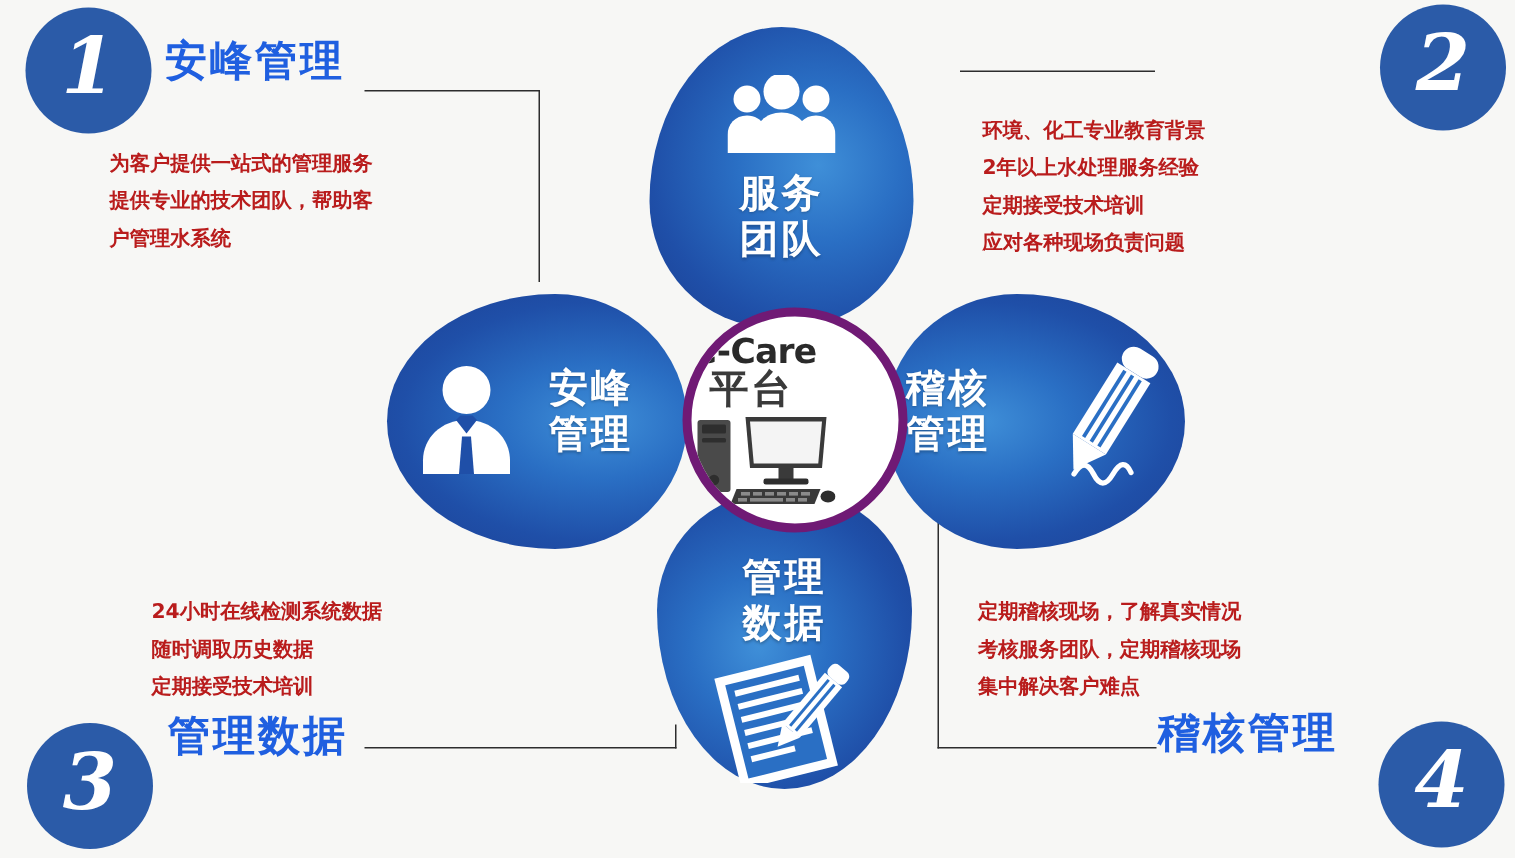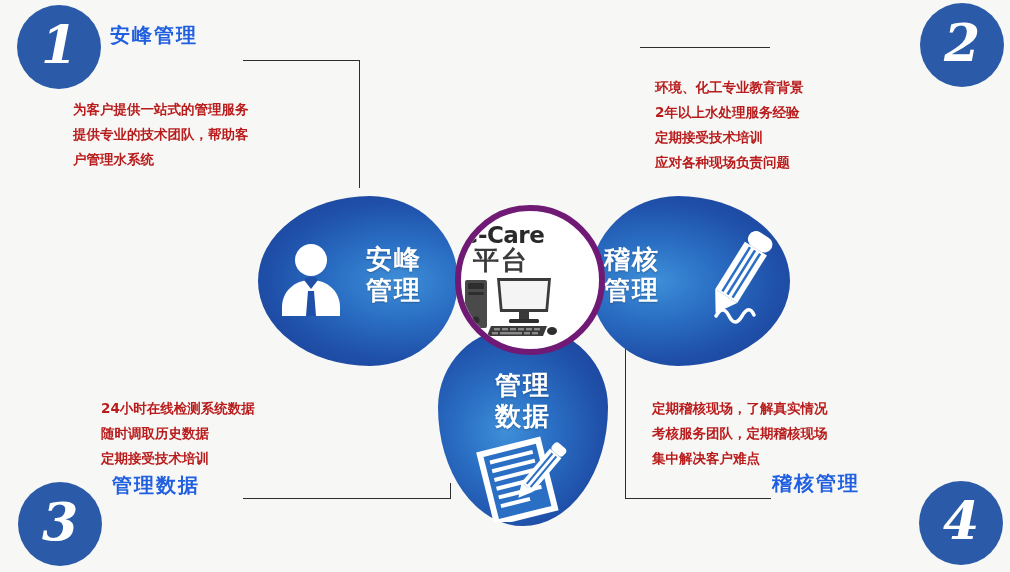--- a/index.html
+++ b/index.html
@@ -24,21 +24,21 @@
     line-height:1;transform:translateY(-2px);
   }
   #badge1{left:17px;top:5px;}
   #badge2{left:920px;top:3px;}
   #badge3{left:18px;top:482px;}
   #badge4{left:919px;top:481px;}
 
   
   .qtitle{
     position:absolute;
-    font-weight:700;font-size:20px;letter-spacing:2px;
+    font-weight:700;font-size:28px;letter-spacing:2px;
     color:#1f5fe0;white-space:nowrap;
   }
   #q1title{left:110px;top:22px;}
   #q2title{left:771px;top:20px;}
   #q3title{left:112px;top:472px;}
   #q4title{left:772px;top:470px;}
 
   
   .qbody{
     position:absolute;
@@ -179,20 +179,34 @@
     <div>定期接受技术培训</div>
   </div>
   <div class="qbody" id="q4body">
     <div>定期稽核现场，了解真实情况</div>
     <div>考核服务团队，定期稽核现场</div>
     <div>集中解决客户难点</div>
   </div>
 
   <div id="flower">
 
+    <div class="petal" id="petal-top">
+      <svg class="picon" id="icon-top" viewBox="0 0 72 52">
+        <circle cx="13" cy="16" r="9" fill="#fff"></circle>
+        <path d="M13 27c-8 0-13 6-13 13v12h26V40c0-7-5-13-13-13z" fill="#fff"></path>
+        <circle cx="59" cy="16" r="9" fill="#fff"></circle>
+        <path d="M59 27c8 0 13 6 13 13v12H46V40c0-7 5-13 13-13z" fill="#fff"></path>
+        <circle cx="36" cy="11" r="12" fill="#fff"></circle>
+        <path d="M36 25c-11 0-18 8-18 17v10h36V42c0-9-7-17-18-17z" fill="#fff"></path>
+      </svg>
+      <div class="label">
+        <div>服务</div>
+        <div>团队</div>
+      </div>
+    </div>
 
     <div class="petal" id="petal-left">
       <svg class="picon" id="icon-left" viewBox="0 0 62 74">
         <circle cx="31" cy="18" r="16" fill="#fff"></circle>
         <path d="M31 38c-17 0-29 12-29 27v9h58v-9c0-15-12-27-29-27z" fill="#fff"></path>
         <path d="M24 38l7 9 7-9 -3-3h-8z" fill="#1f4fa8"></path>
         <path d="M28 49h6l2 25h-10z" fill="#1f4fa8"></path>
       </svg>
       <div class="label">
         <div>安峰</div>

